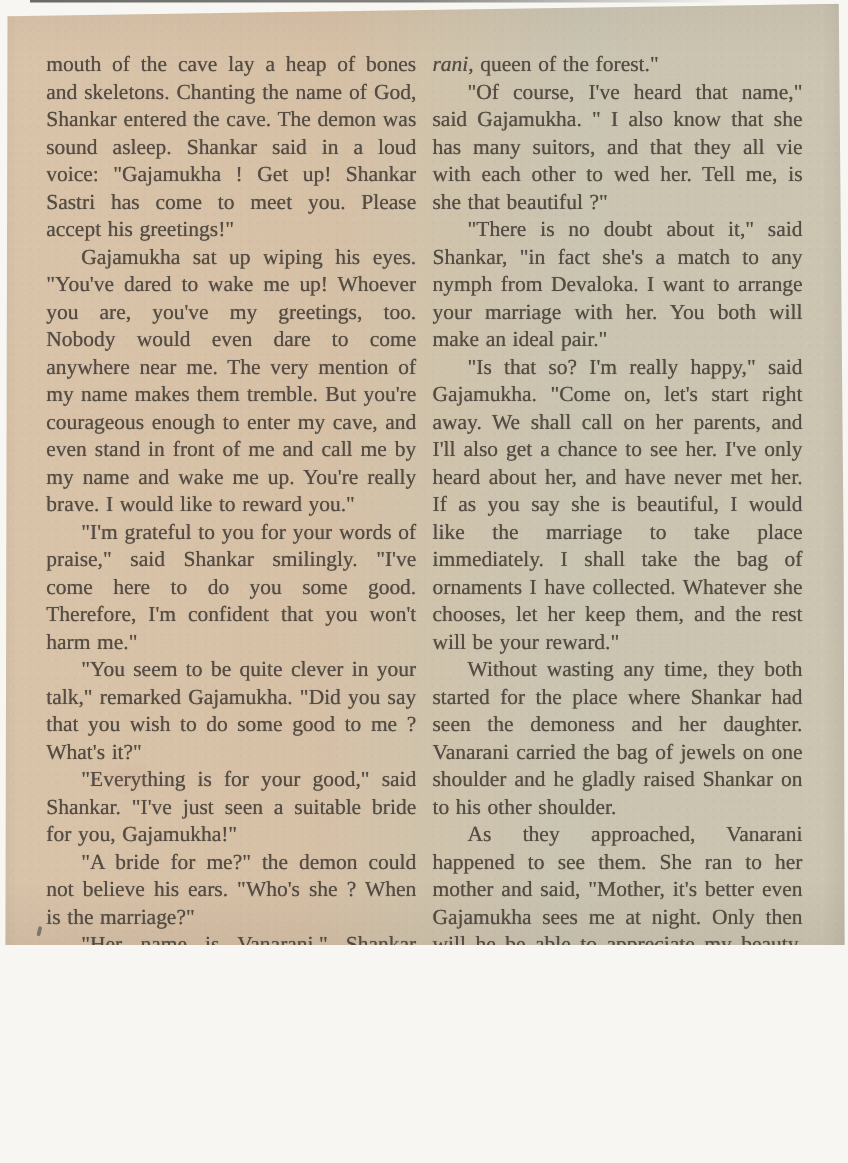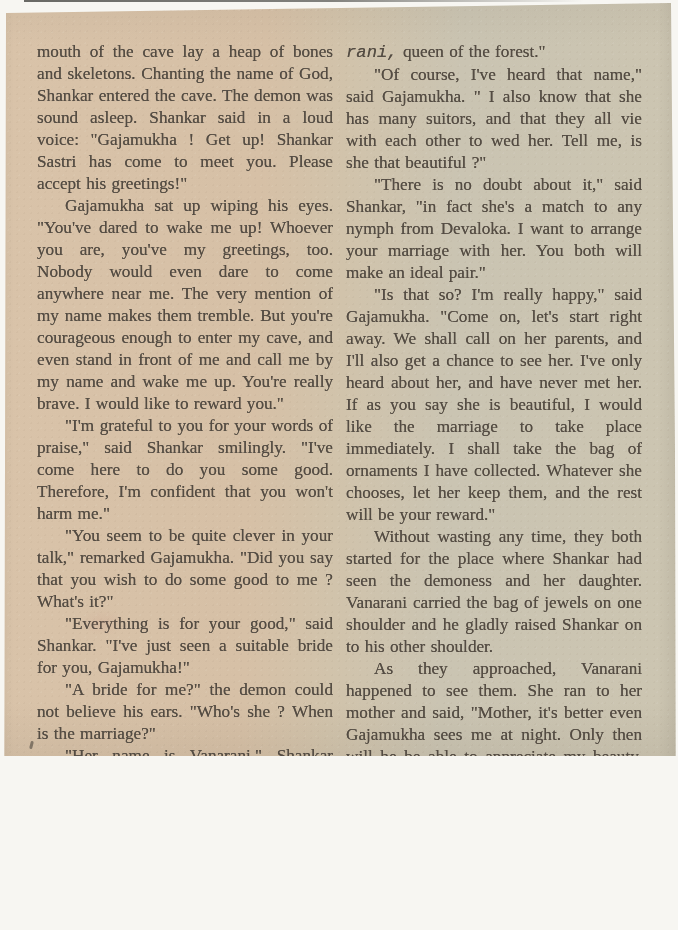--- a/index.html
+++ b/index.html
@@ -69,21 +69,21 @@
     width: 296px;
     color: var(--ink, #544c43);
     font-size: 17.2px;
     line-height: 22px;
     text-align: justify;
     word-spacing: 1px;
     text-shadow: 0 0 0.6px rgba(84,76,67,.85);
   }
   .para { margin: 0; }
   .para.indent { text-indent: 28px; }
-  .para i { font-style: italic; font-family: Liberation Mono, monospace; }
+  .para i { font-style: italic; }
   .footer {
     position: absolute;
     top: 888px; right: 58px;
     z-index: 3;
     font-family: "Liberation Sans", sans-serif;
     font-weight: bold;
     white-space: nowrap;
   }
   .pagenum {
     color: var(--page-number-red, #a84952);

